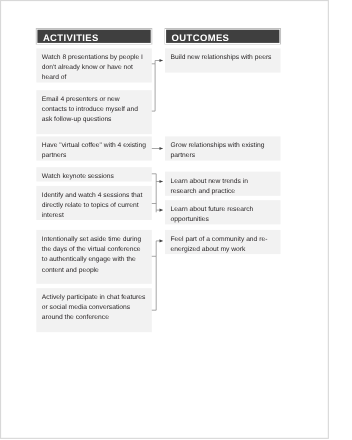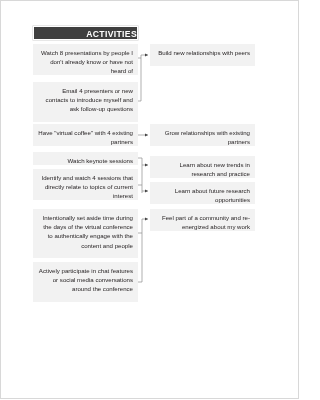--- a/index.html
+++ b/index.html
@@ -25,21 +25,20 @@
     border: 1px solid #d8d8d8;
     box-sizing: border-box;
     pointer-events: none;
   }
 
   #diagram {
     position: absolute;
     left: 0; top: 0;
     width: 300px;
     height: 320px;
-    text-align: right;
   }
 
   
   .col-header {
     position: absolute;
     background: #3f3f3f;
     color: #ffffff;
     font-size: 8.6px;
     font-weight: bold;
     letter-spacing: 0.35px;
@@ -75,20 +74,21 @@
   }
 </style>
 </head>
 <body>
 
 <div id="page-frame"></div>
 
 <div id="diagram">
 
   <div class="col-header" id="header-activities">ACTIVITIES</div>
+  <div class="col-header" id="header-outcomes">OUTCOMES</div>
 
   <div class="node col-a" style="top:44px;  height:31px;">Watch 8 presentations by people I don't already know or have not heard of</div>
   <div class="node col-a" style="top:82px;  height:40px;">Email 4 presenters or new contacts to introduce myself and ask follow-up questions</div>
   <div class="node col-a" style="top:124px; height:22px;">Have "virtual coffee" with 4 existing partners</div>
   <div class="node col-a" style="top:152px; height:13px;">Watch keynote sessions</div>
   <div class="node col-a" style="top:169px; height:31px;">Identify and watch 4 sessions that directly relate to topics of current interest</div>
   <div class="node col-a" style="top:209px; height:49px;">Intentionally set aside time during the days of the virtual conference to authentically engage with the content and people</div>
   <div class="node col-a" style="top:262px; height:40px;">Actively participate in chat features or social media conversations around the conference</div>
 
   <div class="node col-o" style="top:44px;  height:22px;">Build new relationships with peers</div>

